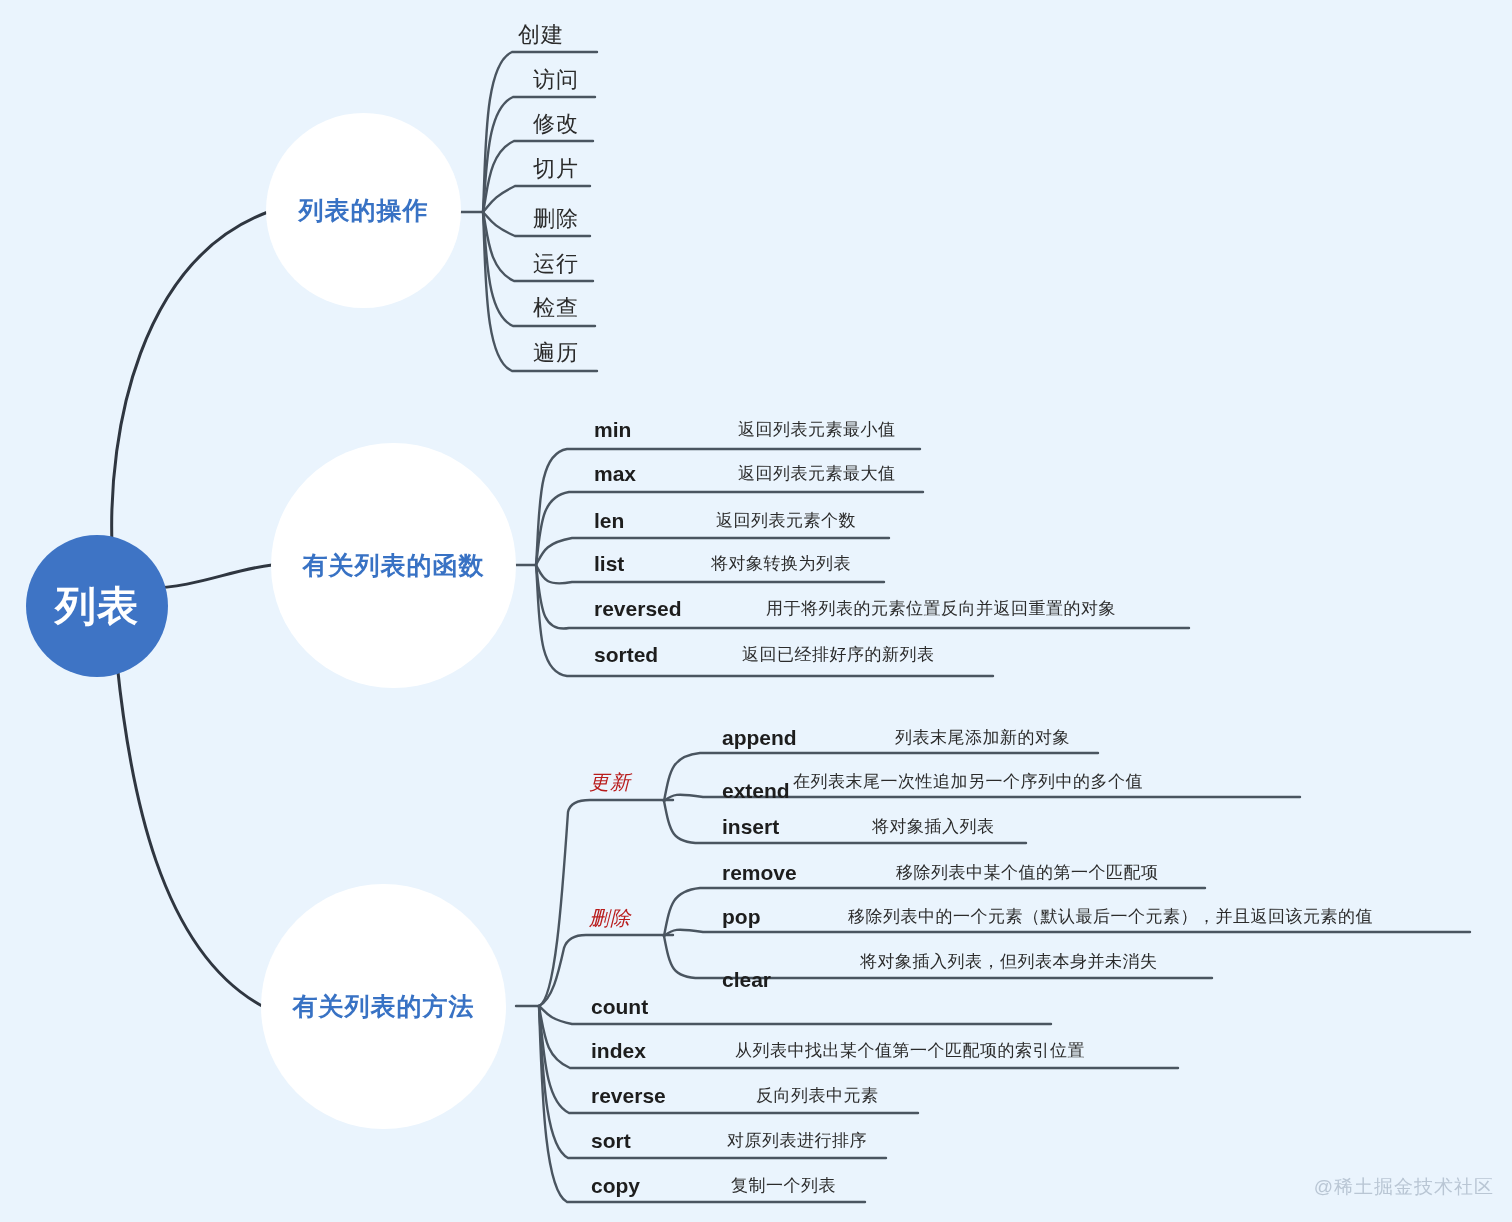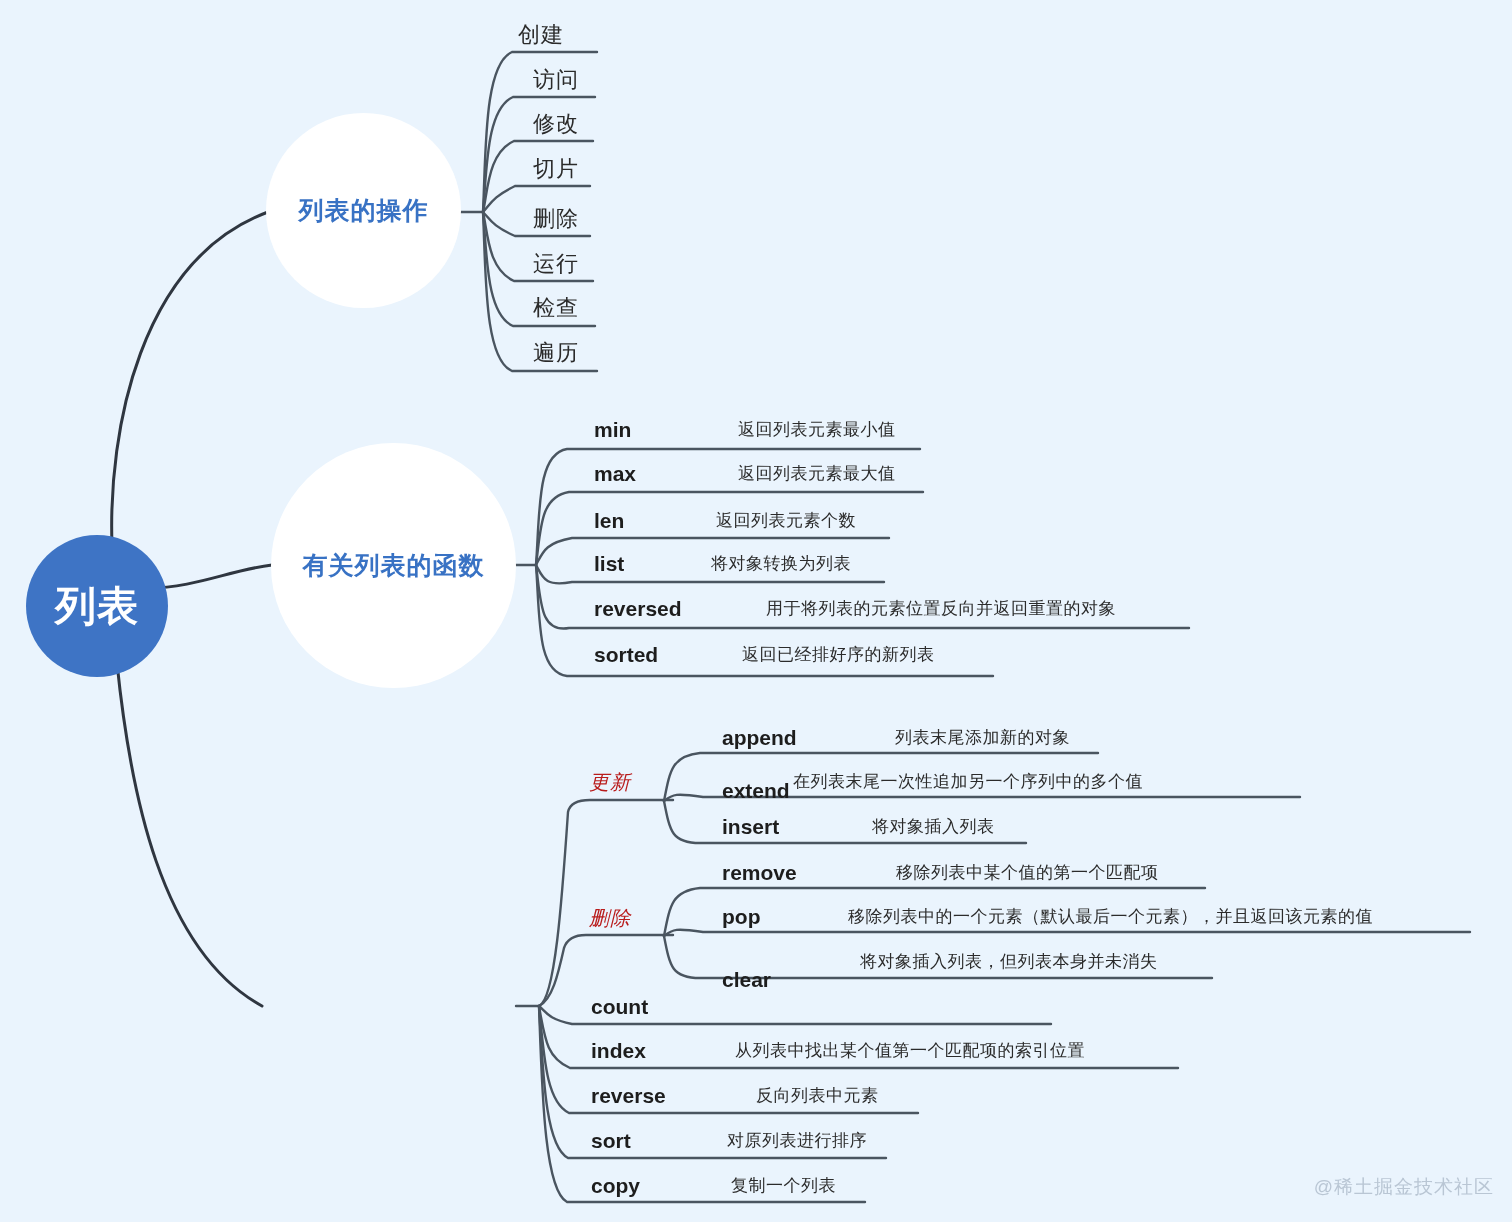--- a/index.html
+++ b/index.html
@@ -157,20 +157,23 @@
   </div>
 
   <div class="node-circle root" style="left:26px; top:535px; width:142px; height:142px;">
     <span class="node-label">列表</span>
   </div>
 
   <div class="node-circle white" style="left:271px; top:443px; width:245px; height:245px;">
     <span class="node-label">有关列表的函数</span>
   </div>
 
+  <div class="node-circle white" style="left:261px; top:884px; width:245px; height:245px;">
+    <span class="node-label">有关列表的方法</span>
+  </div>
 
   <div class="leaf-term cn" style="left:518px; top:20px;text-align:center;">创建</div>
   <div class="leaf-term cn" style="left:533px; top:65px;">访问</div>
   <div class="leaf-term cn" style="left:533px; top:109px;">修改</div>
   <div class="leaf-term cn" style="left:533px; top:154px;">切片</div>
   <div class="leaf-term cn" style="left:533px; top:204px;">删除</div>
   <div class="leaf-term cn" style="left:533px; top:249px;">运行</div>
   <div class="leaf-term cn" style="left:533px; top:293px;">检查</div>
   <div class="leaf-term cn" style="left:533px; top:338px;">遍历</div>
 

